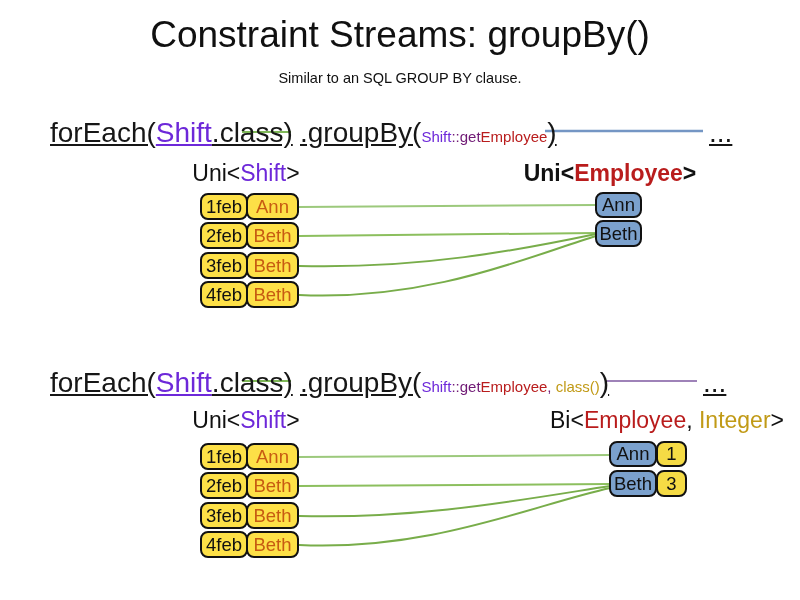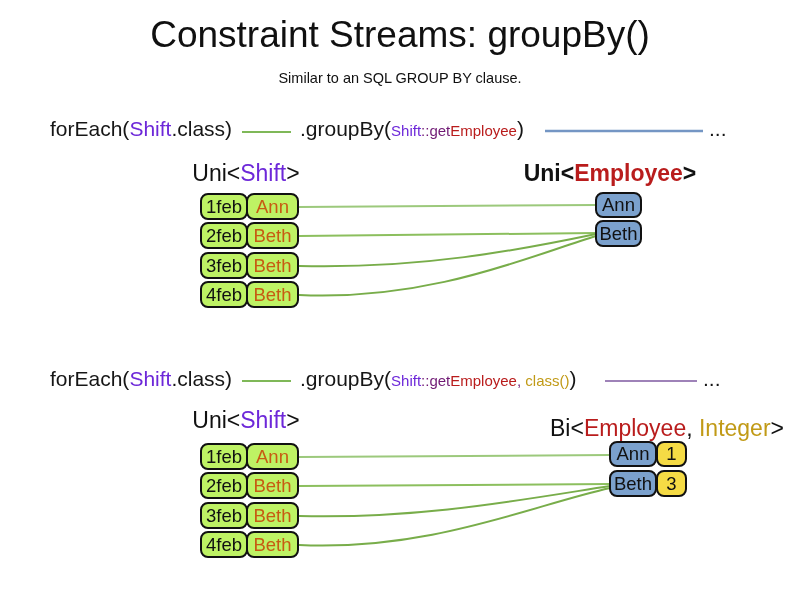--- a/index.html
+++ b/index.html
@@ -2,29 +2,29 @@
 <html><head>
 <meta charset="utf-8">
 <style>
   html,body{margin:0;padding:0;background:#fff;}
   .canvas{position:relative;width:800px;height:600px;background:#ffffff;
           font-family:"Liberation Sans",sans-serif;overflow:hidden;color:#111;}
   .abs{position:absolute;}
   .title{top:14px;left:0;width:800px;text-align:center;font-size:37px;color:#101010;}
   .subtitle{top:70px;left:0;width:800px;text-align:center;font-size:14.5px;color:#101010;}
   .codeline{display:flex;align-items:baseline;white-space:pre;}
-  .big{font-size:21px;color:#161616;}
+  .big{font-size:28px;color:#161616;text-decoration:underline;}
   .small{font-size:15px;color:#701a75;}
   .green{color:#6d28d9;}
   .blue{color:#b91c1c;}
   .gold{color:#c19a16;}
   .hdr{font-size:23px;text-align:center;white-space:pre;}
   .lines-svg{position:absolute;top:0;left:0;z-index:0;}
   .srow{position:absolute;display:flex;z-index:1;}
-  .cell{height:27px;border:2px solid #111;border-radius:8px;background:#bef264;
+  .cell{height:27px;border:2px solid #111;border-radius:8px;background:#fde047;
         display:flex;align-items:center;justify-content:center;font-size:18.5px;
         box-sizing:border-box;}
   .cell.date{width:48px;color:#111;}
   .cell.emp{width:53px;margin-left:-2px;color:#c75b12;}
   .gbox{position:absolute;border:2px solid #111;border-radius:8px;z-index:1;
         display:flex;align-items:center;justify-content:center;font-size:18.5px;
         box-sizing:border-box;color:#111;}
   .gblue{background:#7ba1cd;}
   .gyellow{background:#f5db45;}
 </style>
@@ -88,21 +88,21 @@
 
   <div class="abs codeline" style="left:50px;top:367px;">
     <span class="big">forEach(</span><span class="big green">Shift</span><span class="big">.class)</span>
   </div>
   <div class="abs codeline" style="left:300px;top:367px;">
     <span class="big">.groupBy(</span><span class="small green">Shift</span><span class="small">::get</span><span class="small blue">Employee</span><span class="small">, </span><span class="small gold">class()</span><span class="big">)</span>
   </div>
   <div class="abs codeline big" style="left:703px;top:367px;">...</div>
 
   <div class="abs hdr" style="left:165px;top:407px;width:162px;"><span>Uni&lt;</span><span class="green">Shift</span><span>&gt;</span></div>
-  <div class="abs hdr" style="left:550px;top:407px;width:225px;margin-top:8px;"><span>Bi&lt;</span><span class="blue">Employee</span><span>, </span><span class="gold">Integer</span><span>&gt;</span></div>
+  <div class="abs hdr" style="left:550px;top:407px;width:225px;"><span>Bi&lt;</span><span class="blue">Employee</span><span>, </span><span class="gold">Integer</span><span>&gt;</span></div>
 
   <div class="srow" style="left:200px;top:443px;">
     <span class="cell date">1feb</span>
       <span class="cell emp">Ann</span>
   </div>
   <div class="srow" style="left:200px;top:472px;">
     <span class="cell date">2feb</span>
       <span class="cell emp">Beth</span>
   </div>
   <div class="srow" style="left:200px;top:502px;">

